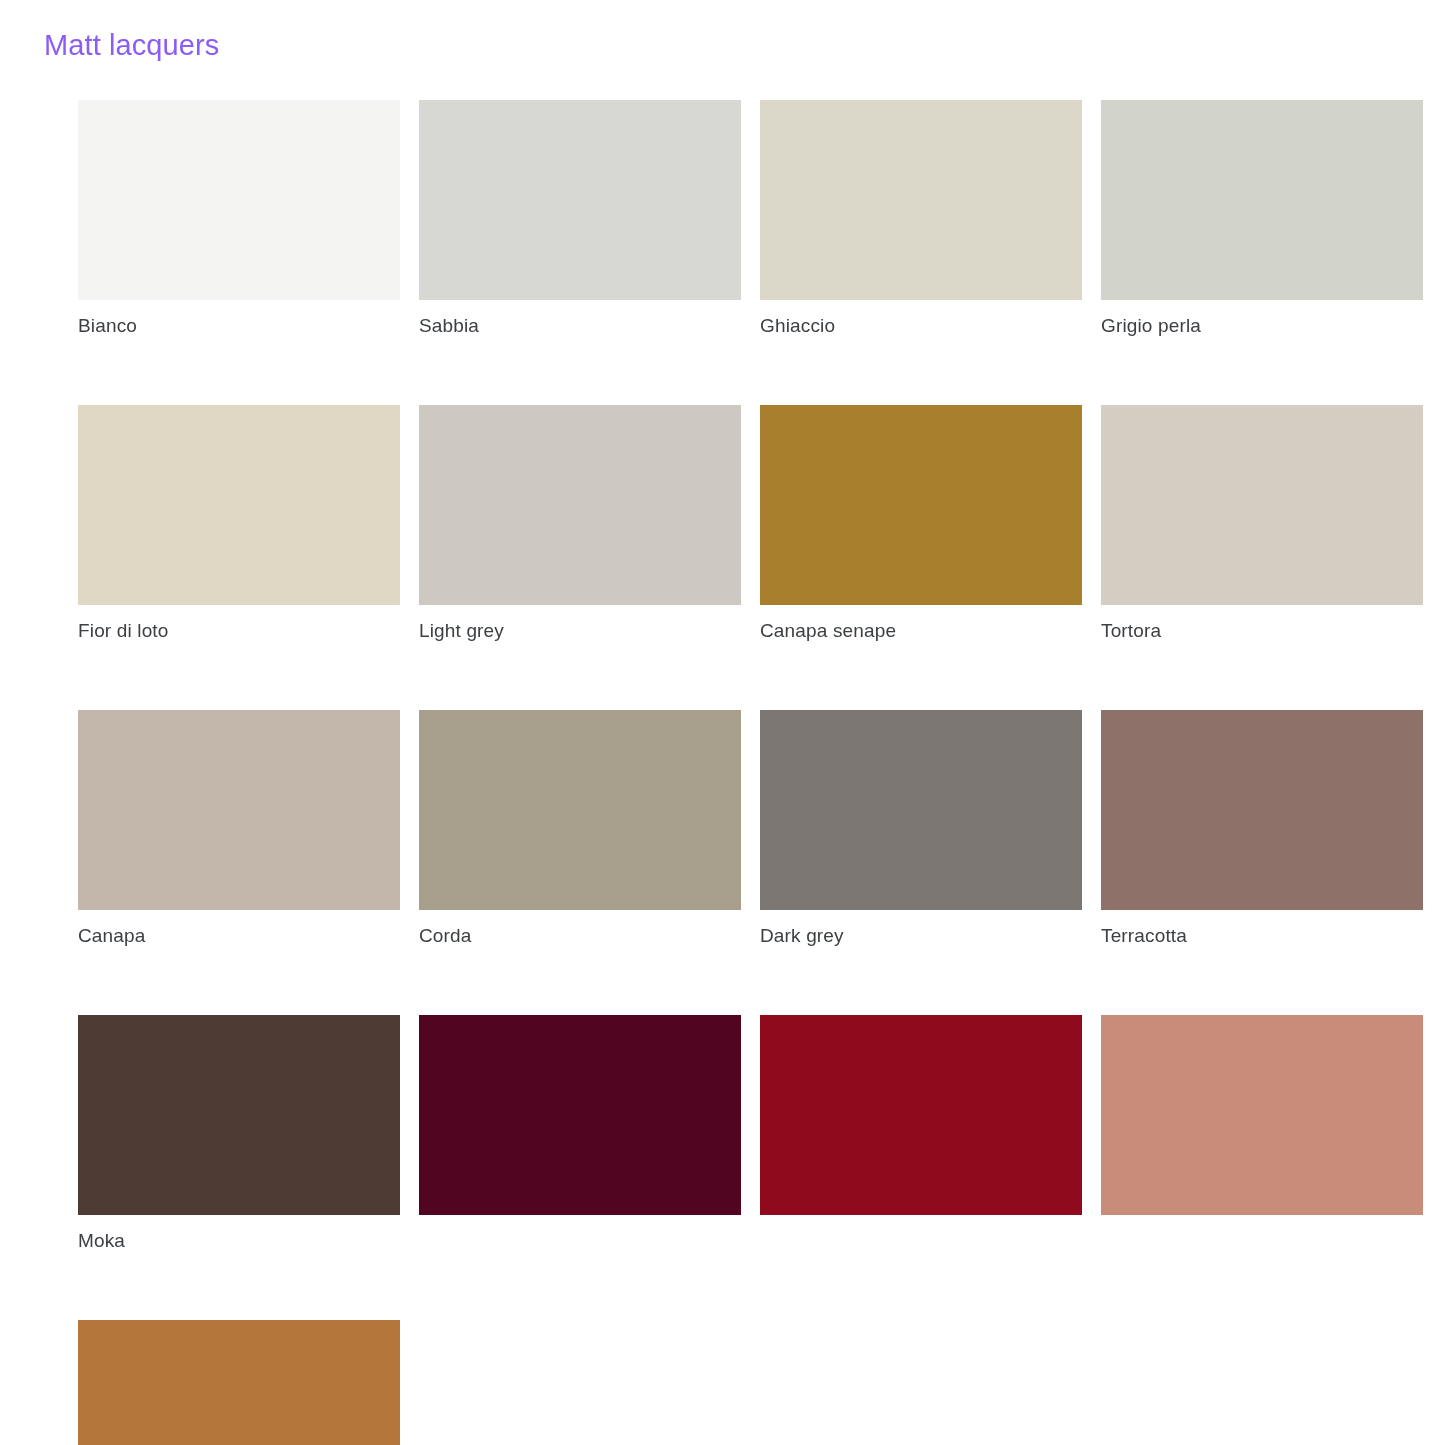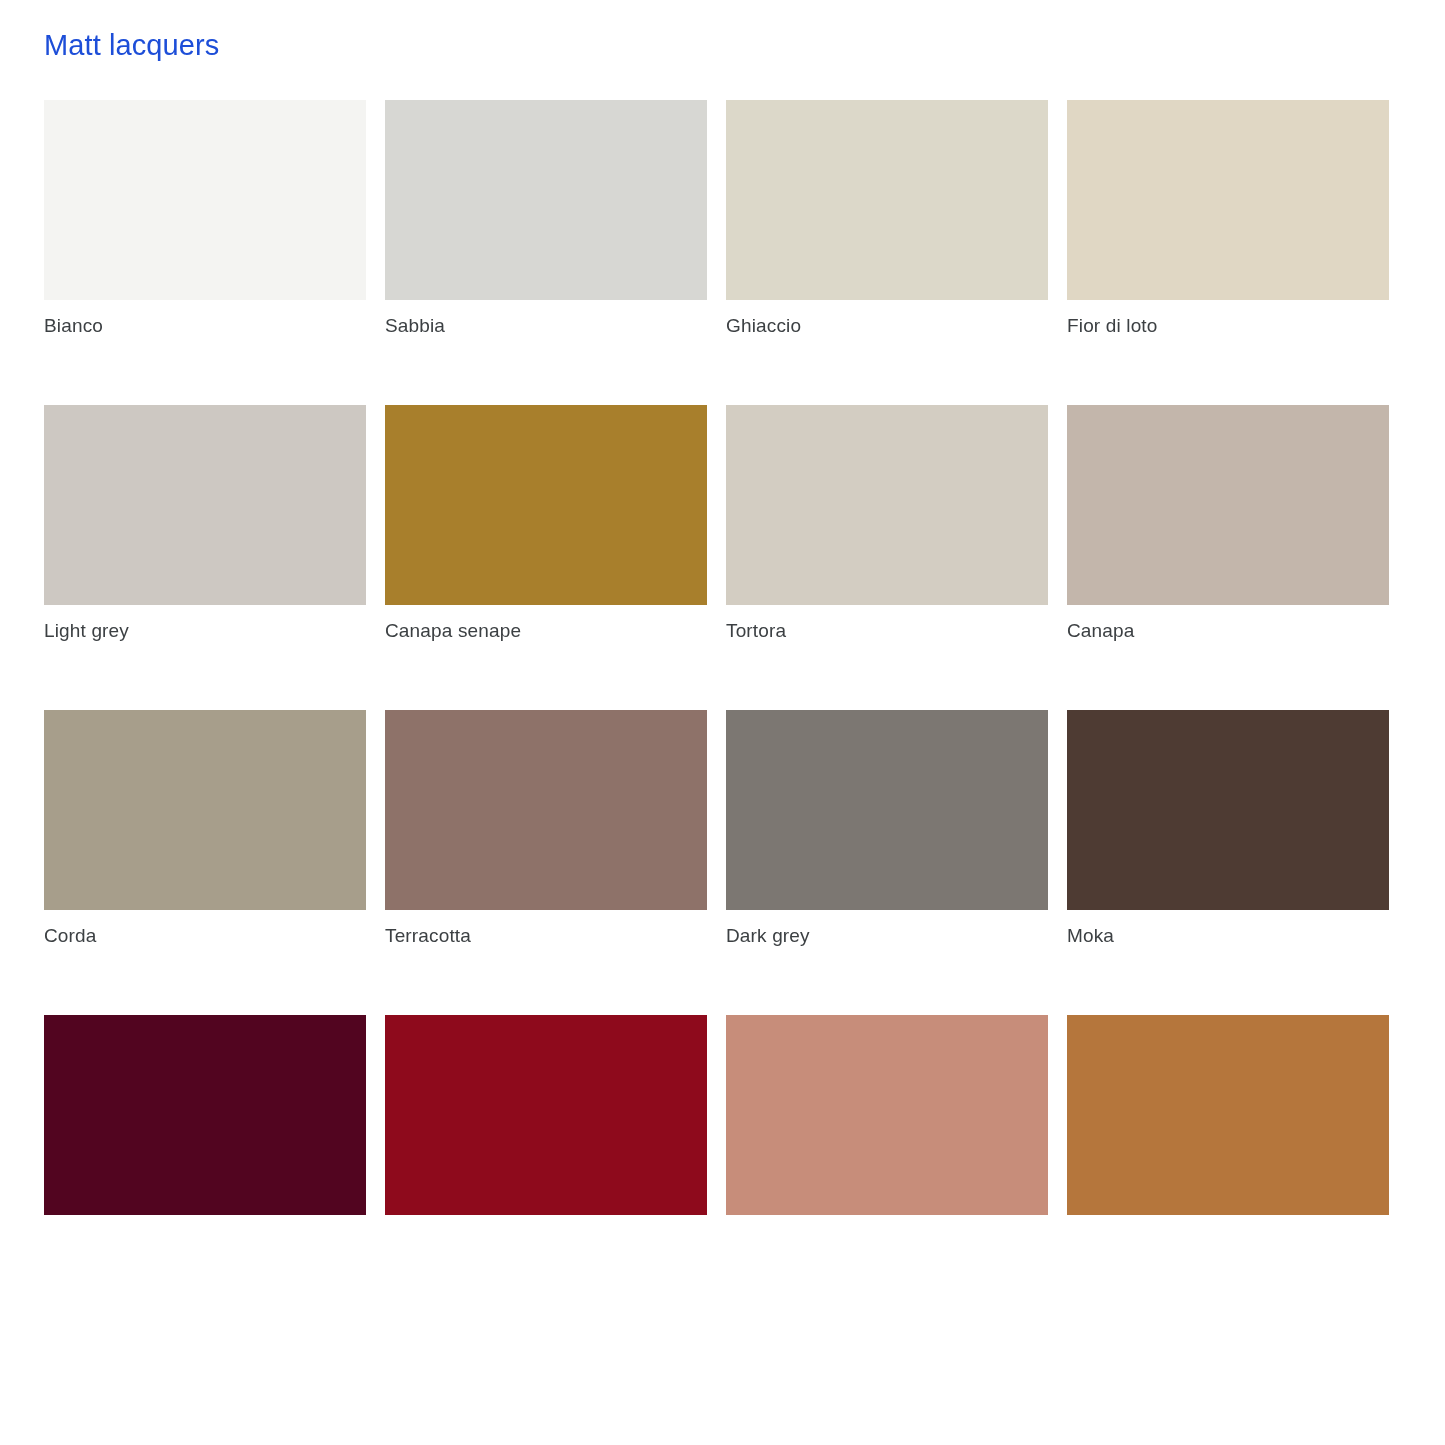--- a/index.html
+++ b/index.html
@@ -24,40 +24,41 @@
     position: relative;
   }
 
   .page-title {
     position: absolute;
     left: 44px;
     top: 25px;
     font-size: 29px;
     font-weight: 400;
     letter-spacing: 0.1px;
-    color: #1d4ed8;
+    color: #8b5cf6;
     line-height: 40px;
     white-space: nowrap;
   }
 
   .swatch-grid {
     position: absolute;
     left: 44px;
     top: 100px;
     width: 1343px;
     display: grid;
     grid-template-columns: repeat(4, 322px);
     column-gap: 19px;
     row-gap: 67px;
   }
 
   .swatch-cell {
     width: 322px;
     display: flex;
     flex-direction: column;
+    margin-left: 34px;
   }
 
   .swatch-chip {
     width: 322px;
     height: 200px;
     display: block;
   }
 
   .swatch-label {
     margin-top: 14px;
@@ -83,20 +84,24 @@
       </div>
       <div class="swatch-cell">
         <div class="swatch-chip" style="background-color: rgb(215, 215, 211);"></div>
         <div class="swatch-label">Sabbia</div>
       </div>
       <div class="swatch-cell">
         <div class="swatch-chip" style="background-color: rgb(220, 216, 201);"></div>
         <div class="swatch-label">Ghiaccio</div>
       </div>
       <div class="swatch-cell">
+        <div class="swatch-chip" style="background-color: rgb(210, 212, 203);"></div>
+        <div class="swatch-label">Grigio perla</div>
+      </div>
+      <div class="swatch-cell">
         <div class="swatch-chip" style="background-color: rgb(224, 215, 196);"></div>
         <div class="swatch-label">Fior di loto</div>
       </div>
       <div class="swatch-cell">
         <div class="swatch-chip" style="background-color: rgb(205, 200, 194);"></div>
         <div class="swatch-label">Light grey</div>
       </div>
       <div class="swatch-cell">
         <div class="swatch-chip" style="background-color: rgb(168, 127, 44);"></div>
         <div class="swatch-label">Canapa senape</div>
@@ -107,26 +112,26 @@
       </div>
       <div class="swatch-cell">
         <div class="swatch-chip" style="background-color: rgb(195, 182, 171);"></div>
         <div class="swatch-label">Canapa</div>
       </div>
       <div class="swatch-cell">
         <div class="swatch-chip" style="background-color: rgb(167, 158, 139);"></div>
         <div class="swatch-label">Corda</div>
       </div>
       <div class="swatch-cell">
+        <div class="swatch-chip" style="background-color: rgb(124, 119, 114);"></div>
+        <div class="swatch-label">Dark grey</div>
+      </div>
+      <div class="swatch-cell">
         <div class="swatch-chip" style="background-color: rgb(142, 114, 105);"></div>
         <div class="swatch-label">Terracotta</div>
-      </div>
-      <div class="swatch-cell">
-        <div class="swatch-chip" style="background-color: rgb(124, 119, 114);"></div>
-        <div class="swatch-label">Dark grey</div>
       </div>
       <div class="swatch-cell">
         <div class="swatch-chip" style="background-color: rgb(78, 59, 51);"></div>
         <div class="swatch-label">Moka</div>
       </div>
       <div class="swatch-cell">
         <div class="swatch-chip" style="background-color: rgb(82, 5, 32);"></div>
       </div>
       <div class="swatch-cell">
         <div class="swatch-chip" style="background-color: rgb(142, 10, 28);"></div>

